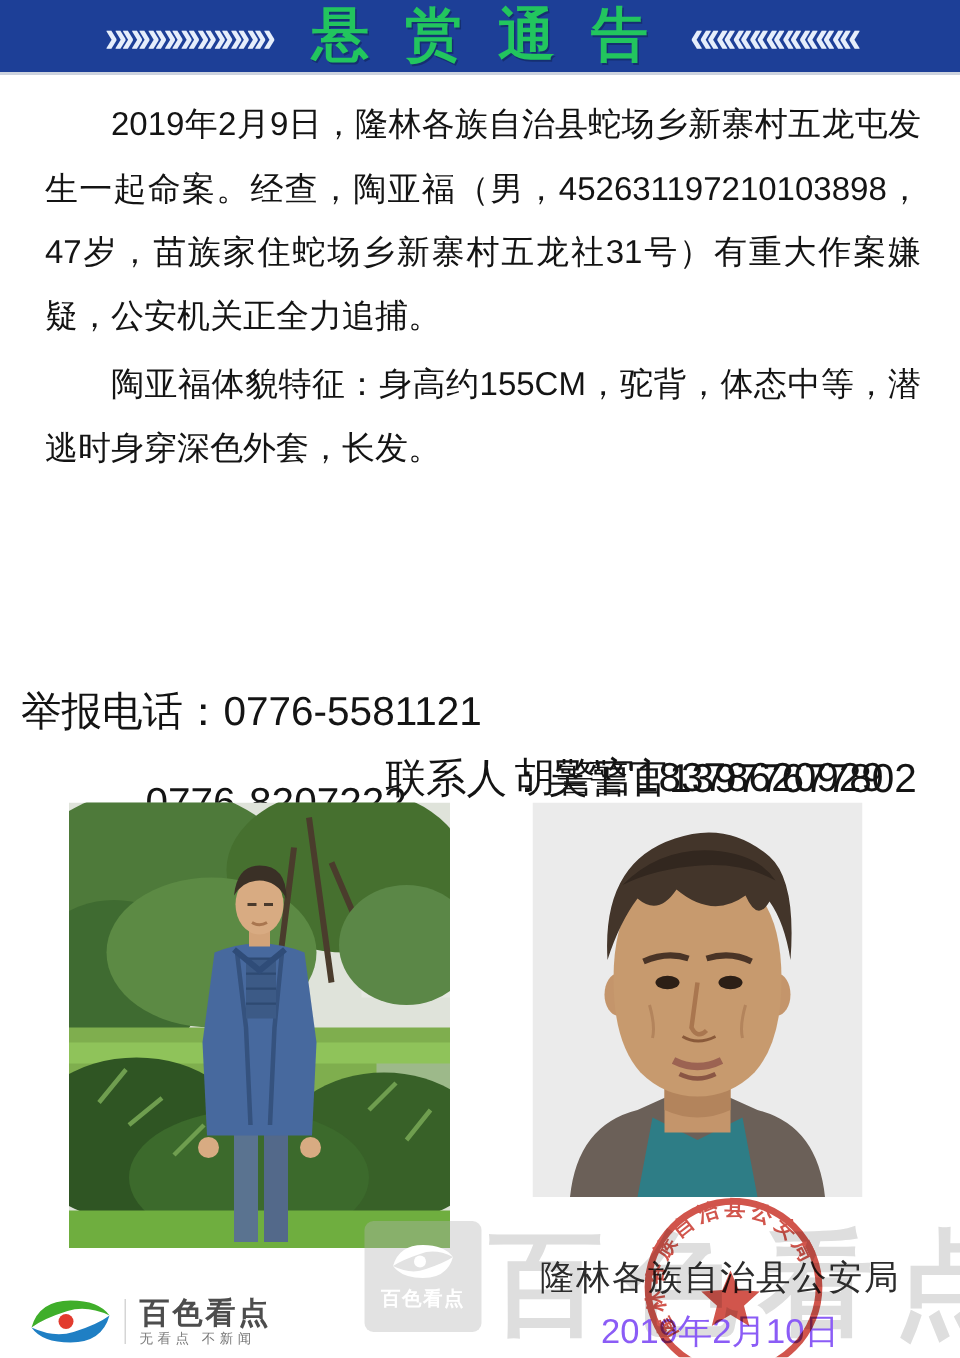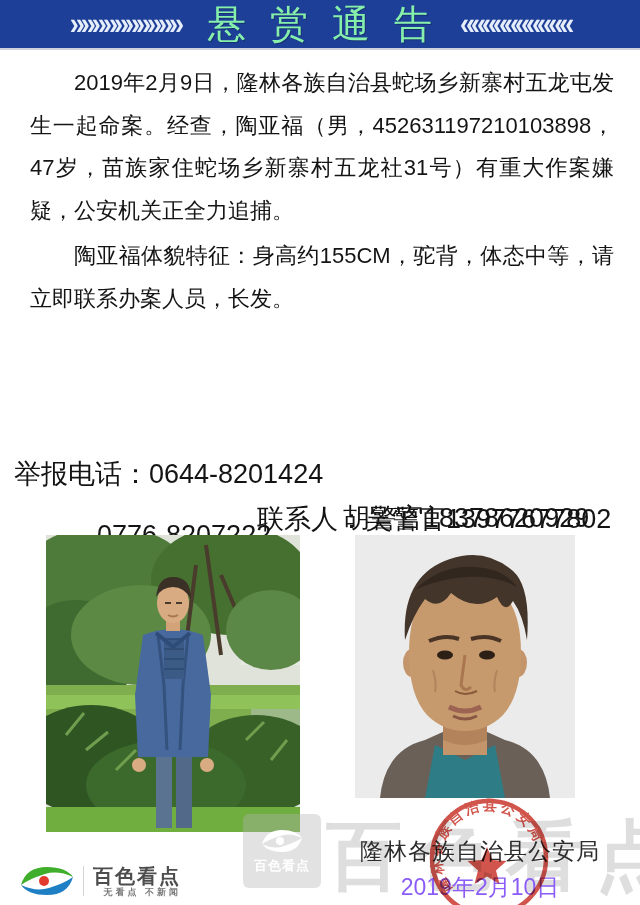--- a/index.html
+++ b/index.html
@@ -11,21 +11,21 @@
   .banner{
     position:absolute;top:0;left:0;width:640px;height:48px;
     background:#1d3f97;display:flex;align-items:center;justify-content:center;
     box-shadow:0 2px 0 #cdd3de;
   }
   .chev{
     color:#e6eefb;font-weight:bold;font-size:27px;letter-spacing:-4px;
     line-height:48px;white-space:nowrap;transform:scaleY(1.15);
   }
   .banner-title{
-    color:#86efac;font-weight:normal;font-size:38px;letter-spacing:24px;
+    color:#22c55e;font-weight:bold;font-size:38px;letter-spacing:24px;
     margin:0 4px 0 28px;line-height:48px;white-space:nowrap;
     text-shadow:1px 1px 0 rgba(0,0,0,.25);
   }
   
   .content{
     position:absolute;top:62px;left:30px;width:584px;
     font-size:22px;line-height:42.5px;text-align:justify;color:#141414;
   }
   .content p{margin:0 0 3px 0;text-indent:2em;}
   
@@ -57,40 +57,40 @@
     position:absolute;left:355px;top:872px;width:250px;z-index:3;
     text-align:center;font-size:23px;color:#8b5cf6;white-space:nowrap;
   }
   .seal{position:absolute;left:429px;top:798px;width:120px;height:120px;z-index:4;
     opacity:.85;mix-blend-mode:multiply;}
   
   .brand{position:absolute;left:18px;top:864px;display:flex;align-items:center;z-index:3;}
   .brand-icon{width:58px;height:34px;}
   .brand-divider{width:1px;height:30px;background:#d5d5d5;margin:0 9px 0 7px;}
   .brand-text .brand-name{font-size:20px;font-weight:bold;color:#4d4d4d;letter-spacing:2px;line-height:22px;}
-  .brand-text .brand-tagline{font-size:9px;font-weight:bold;color:#7a7a7a;letter-spacing:3px;line-height:11px;text-align:right;}
+  .brand-text .brand-tagline{font-size:9px;font-weight:normal;color:#7a7a7a;letter-spacing:3px;line-height:11px;}
 </style>
 </head>
 <body>
 
 <div class="poster">
 
   <div class="banner">
     <span class="chev">»»»»»»»»»»</span>
     <span class="banner-title">悬赏通告</span>
     <span class="chev">««««««««««</span>
   </div>
 
   <div class="content">
     <p>2019年2月9日，隆林各族自治县蛇场乡新寨村五龙屯发生一起命案。经查，陶亚福（男，452631197210103898，47岁，苗族家住蛇场乡新寨村五龙社31号）有重大作案嫌疑，公安机关正全力追捕。</p>
-    <p>陶亚福体貌特征：身高约155CM，驼背，体态中等，请立即联系办案人员，长发。</p>
+    <p>陶亚福体貌特征：身高约155CM，驼背，体态中等，潜逃时身穿深色外套，长发。</p>
   </div>
 
   <div class="contact">
-    <span class="c-a1">举报电话：0644-8201424</span>
+    <span class="c-a1">举报电话：0776-5581121</span>
     <span class="c-a2">联系人：吴警官13977677802</span>
     <span class="c-b1">0776-8207222</span>
     <span class="c-b2">胡警官18378620929</span>
   </div>
 
   <div class="photo-left">
     <svg viewBox="0 0 254 297" preserveAspectRatio="none">
       <rect x="0" y="0" width="254" height="297" fill="#dfe3da"></rect>
       <rect x="195" y="30" width="59" height="100" fill="#e7e9e3"></rect>
       <ellipse cx="60" cy="60" rx="95" ry="70" fill="#4e7a3a"></ellipse>

